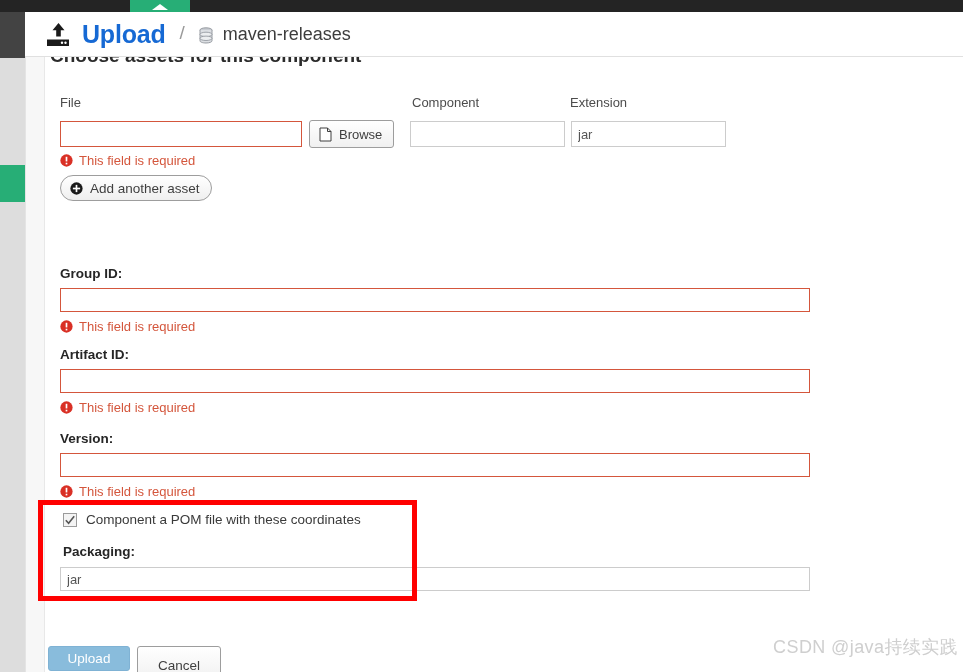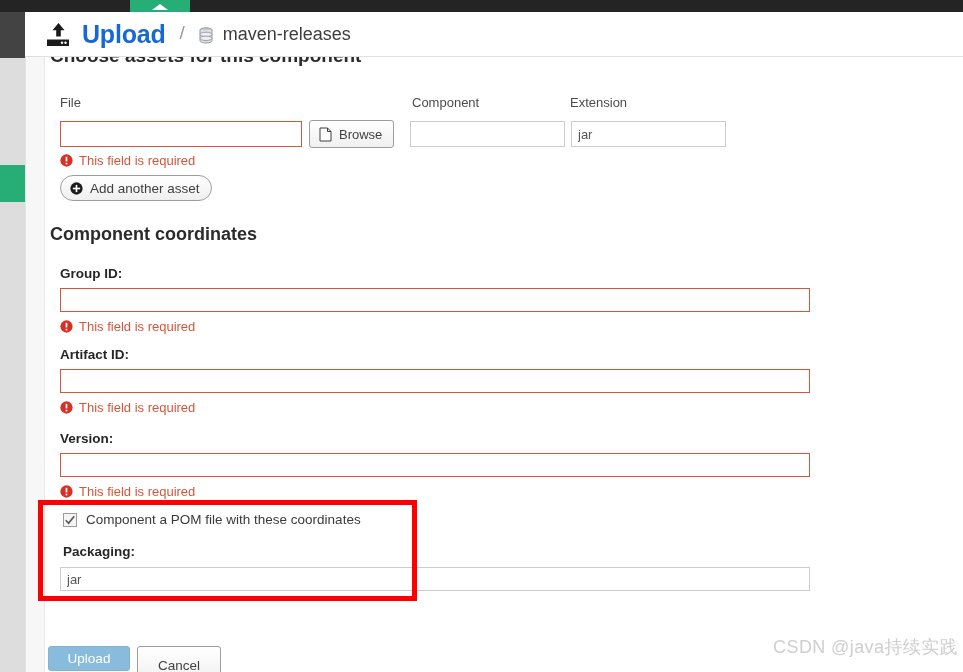--- a/index.html
+++ b/index.html
@@ -361,21 +361,20 @@
 
     <button class="btn-grey" style="left:15px; top:118px;border-radius:13px;">
       <svg width="13" height="13" viewBox="0 0 14 14">
         <circle cx="7" cy="7" r="6.6" fill="#1b1b1b"></circle>
         <rect x="6.1" y="3.1" width="1.8" height="7.8" fill="#ffffff"></rect>
         <rect x="3.1" y="6.1" width="7.8" height="1.8" fill="#ffffff"></rect>
       </svg>
       <span>Add another asset</span>
     </button>
 
-    <div class="h2" style="left:5px; top:167px;">Component coordinates</div>
 
     <div class="field-label" style="left:15px; top:209px;">Group ID:</div>
     <input class="inp wide error" type="text" style="left: 15px; top: 231px;" value="">
     <div class="err-msg" style="left:15px; top:262px;">
       <svg class="err-icon" viewBox="0 0 14 14">
         <circle cx="7" cy="7" r="6.6" fill="#d93025"></circle>
         <rect x="6.1" y="3" width="1.8" height="5" fill="#ffffff"></rect>
         <rect x="6.1" y="9.4" width="1.8" height="1.8" fill="#ffffff"></rect>
       </svg>
       <span>This field is required</span>

